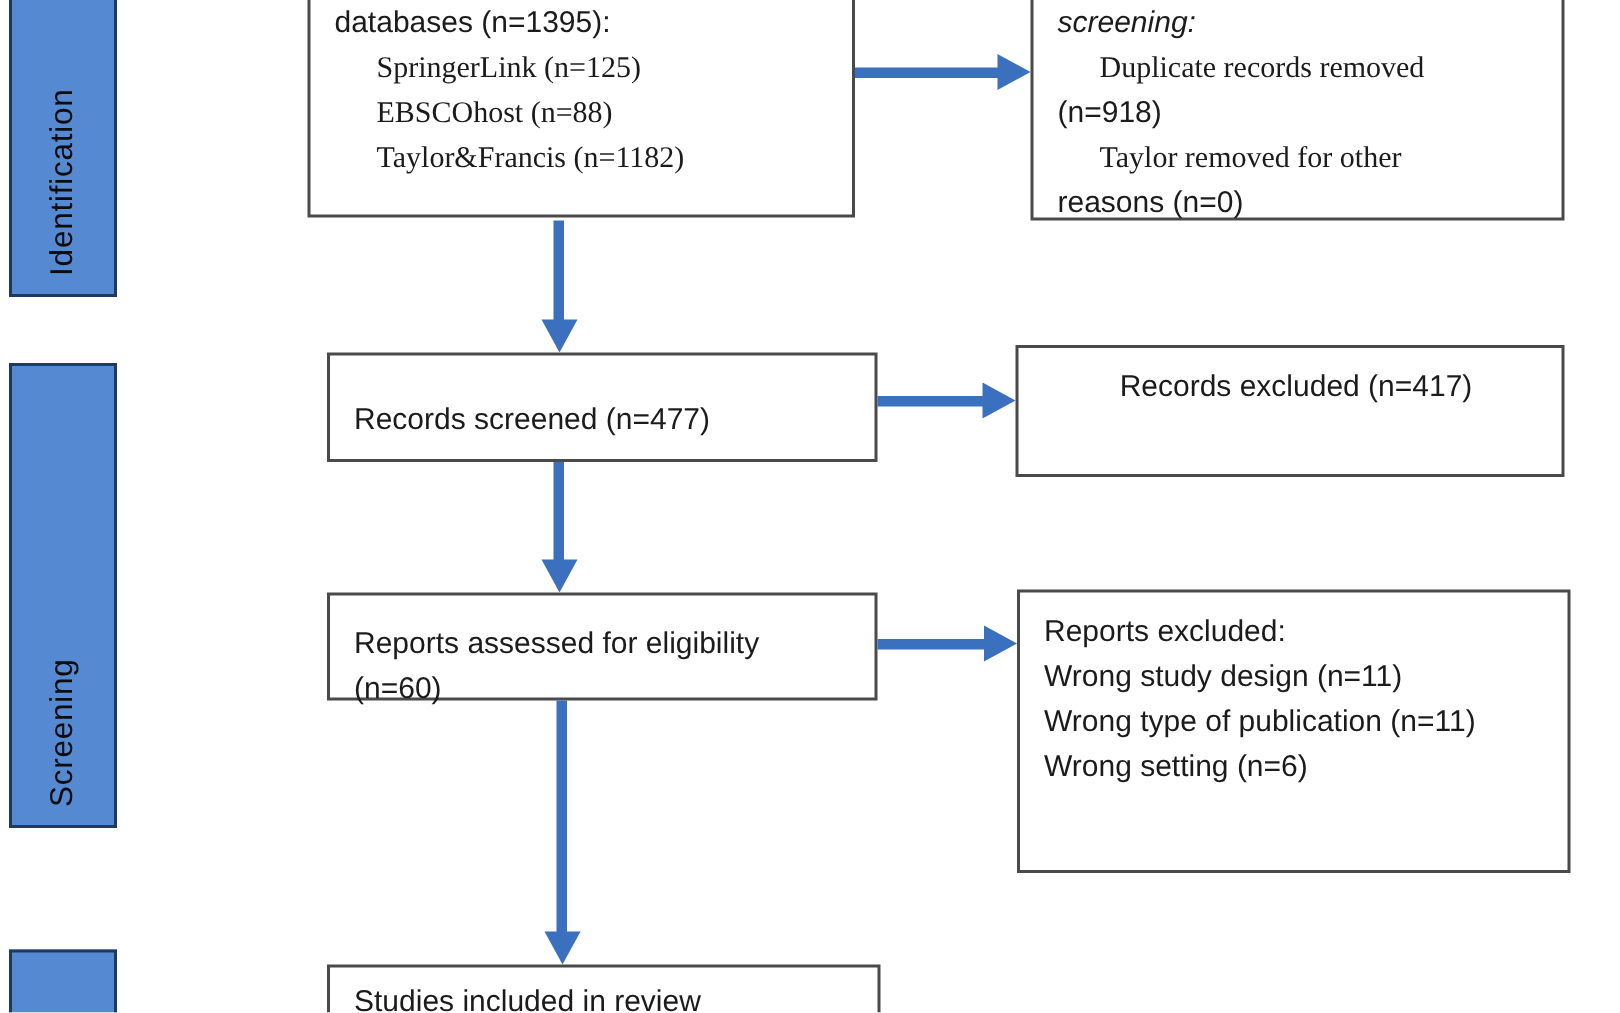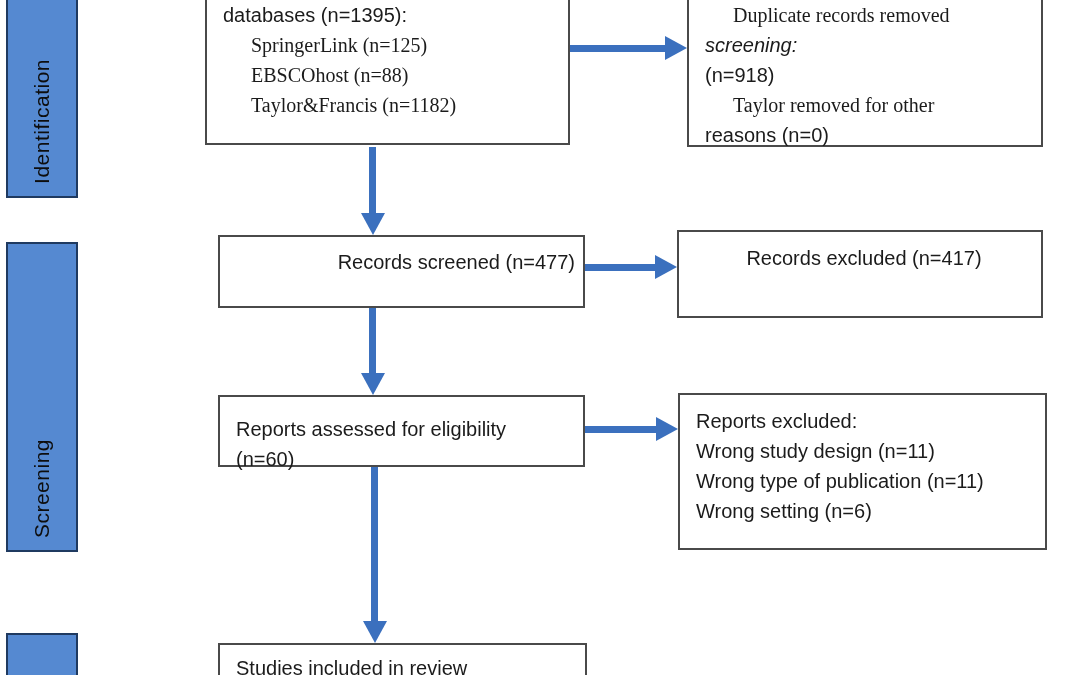--- a/index.html
+++ b/index.html
@@ -73,41 +73,41 @@
   <div class="stagebar" style="top:633px;height:90px;"></div>
 
   <div class="box" style="left:205px;top:-62px;width:365px;height:207px;padding-top:60px;">
     <div class="line">databases (n=1395):</div>
     <div class="line indent">SpringerLink (n=125)</div>
     <div class="line indent">EBSCOhost (n=88)</div>
     <div class="line indent">Taylor&amp;Francis (n=1182)</div>
   </div>
 
   <div class="box" style="left:687px;top:-62px;width:356px;height:209px;padding-top:60px;">
+    <div class="line italic">screening:</div>
     <div class="line indent">Duplicate records removed</div>
-    <div class="line italic">screening:</div>
     <div class="line">(n=918)</div>
     <div class="line indent">Taylor removed for other</div>
     <div class="line">reasons (n=0)</div>
   </div>
 
-  <div class="box" style="left:218px;top:235px;width:367px;height:73px;padding-top:10px;text-align:right;">
+  <div class="box" style="left:218px;top:235px;width:367px;height:73px;padding-top:28px;">
     <div class="line">Records screened (n=477)</div>
   </div>
 
   <div class="box" style="left:677px;top:230px;width:366px;height:88px;padding-top:11px;text-align:center;">
     <div class="line">Records excluded (n=417)</div>
   </div>
 
   <div class="box" style="left:218px;top:395px;width:367px;height:72px;padding-top:17px;">
     <div class="line">Reports assessed for eligibility</div>
     <div class="line">(n=60)</div>
   </div>
 
-  <div class="box" style="left:678px;top:393px;width:369px;height:157px;padding-top:11px;">
+  <div class="box" style="left:678px;top:393px;width:369px;height:189px;padding-top:11px;">
     <div class="line">Reports excluded:</div>
     <div class="line">Wrong study design (n=11)</div>
     <div class="line">Wrong type of publication (n=11)</div>
     <div class="line">Wrong setting (n=6)</div>
   </div>
 
   <div class="box" style="left:218px;top:643px;width:369px;height:80px;padding-top:8px;">
     <div class="line">Studies included in review</div>
   </div>
 

